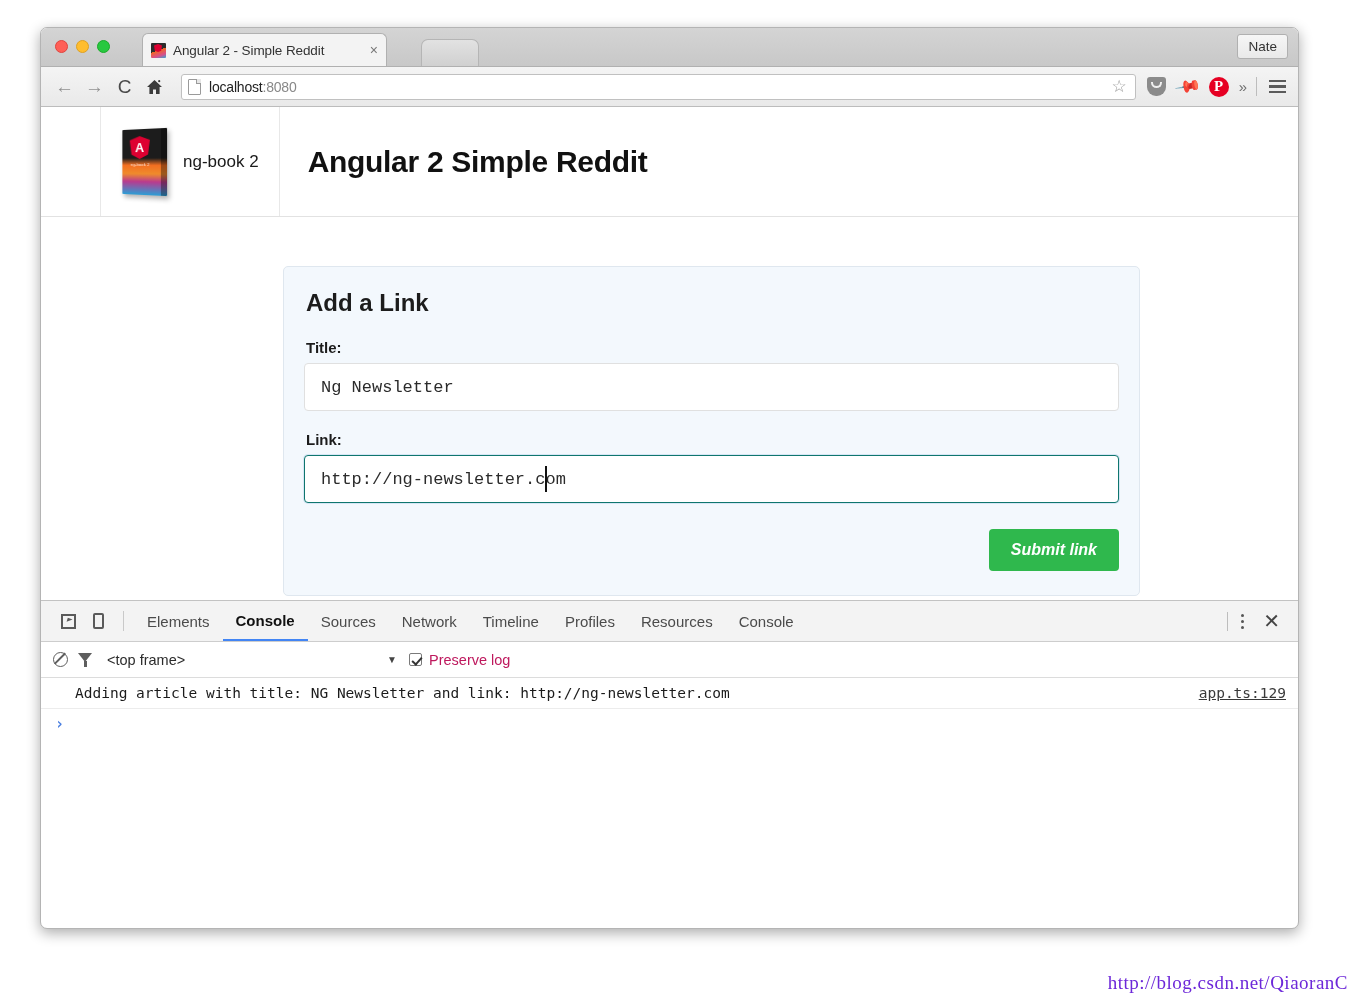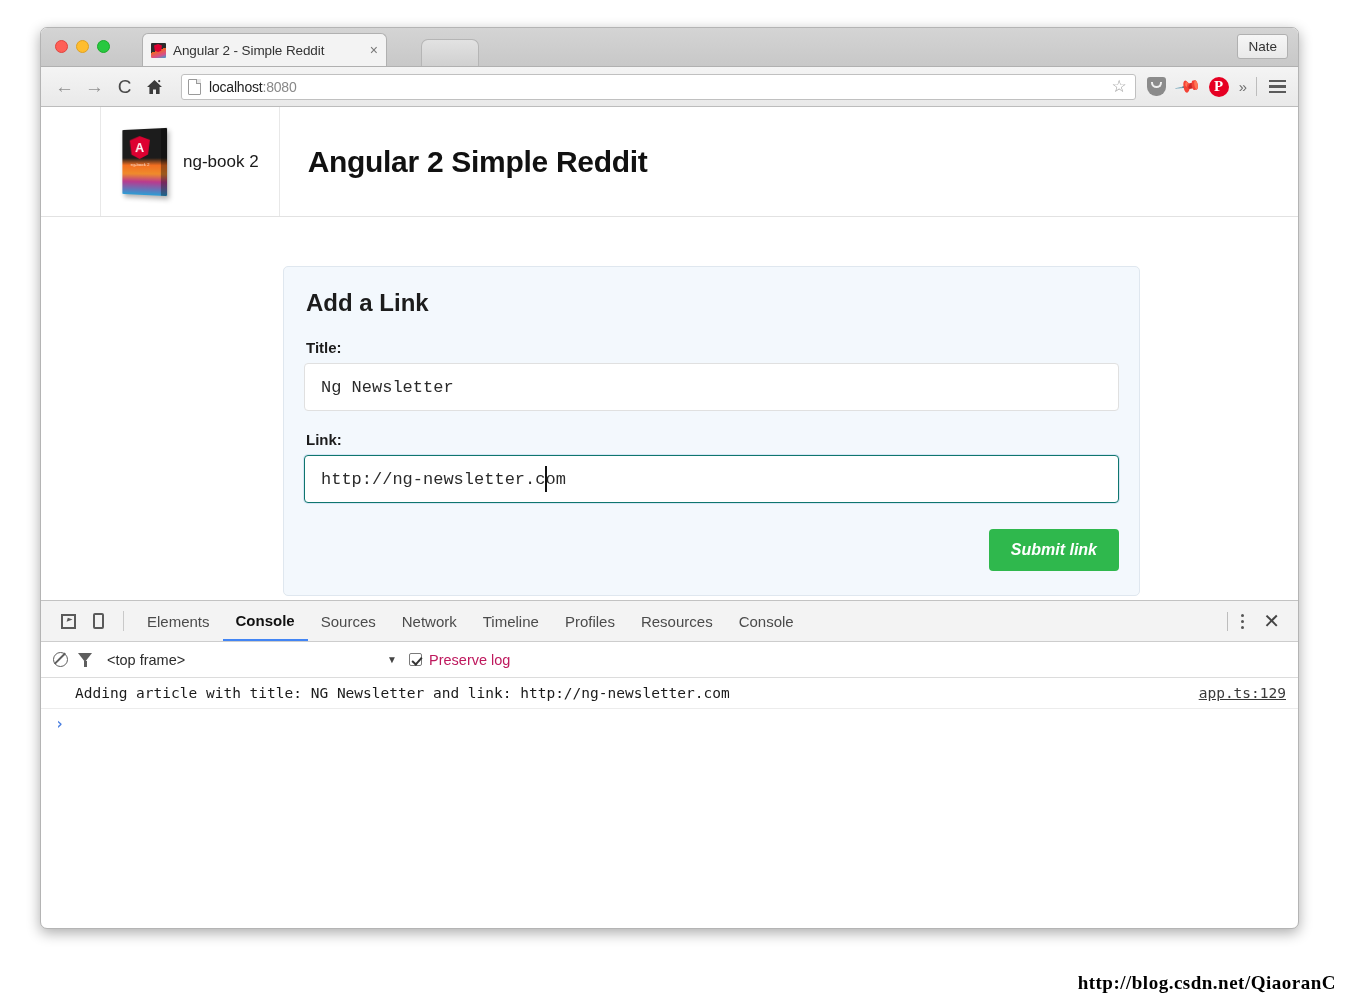--- a/index.html
+++ b/index.html
@@ -556,28 +556,27 @@
   .console-prompt {
     padding: 6px 12px 6px 14px;
     color: #4a7fe0;
     font-size: 15px;
     font-weight: bold;
   }
 
   
   .watermark {
     position: absolute;
-    right: 16px;
+    right: 4px;
     bottom: 12px;
     font-family: "Liberation Serif", serif;
     font-size: 19px;
-    color: #000000;
+    color: #6d28d9;
     letter-spacing: 0.5px;
     white-space: nowrap;
-    font-weight: bold;
   }
 </style>
 </head>
 <body>
 
 <div id="root">
 
   <div class="browser-window">
 
     <div class="tabstrip">

